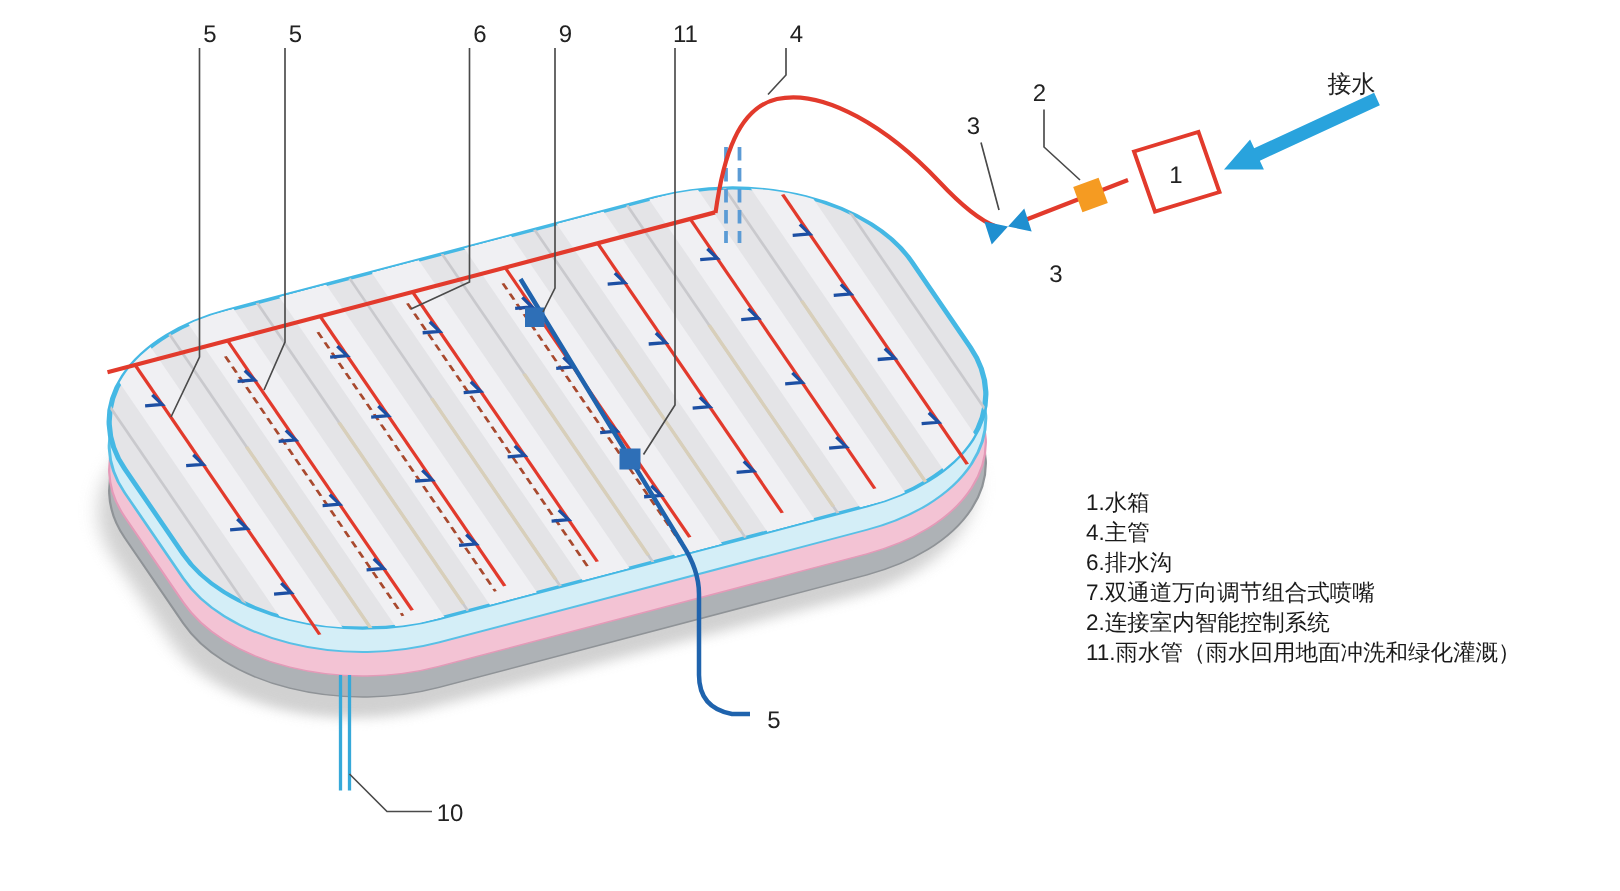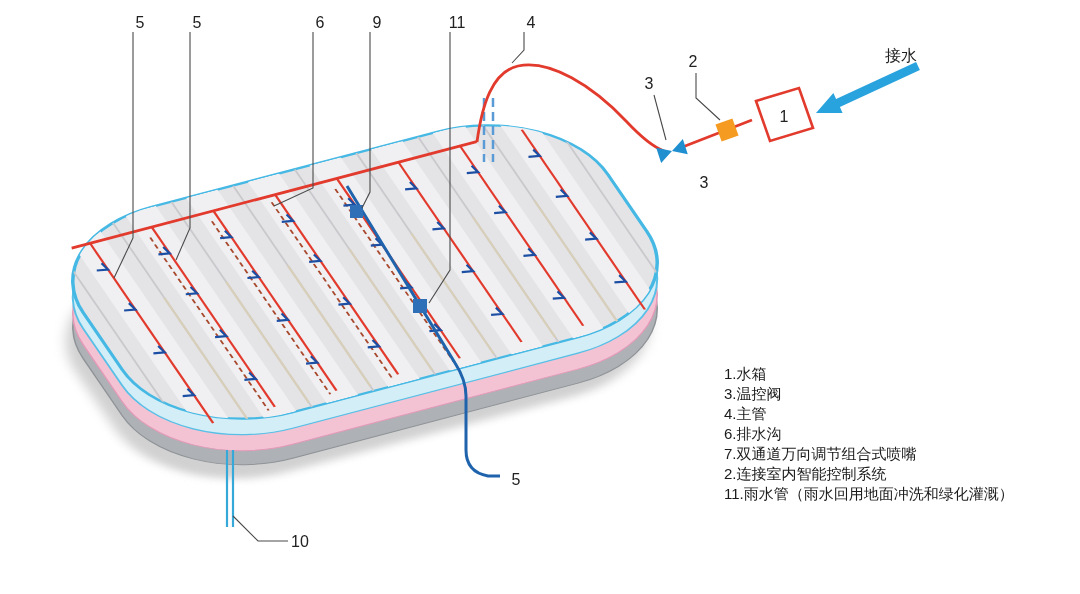--- a/index.html
+++ b/index.html
@@ -2,21 +2,21 @@
 <html><head>
 <meta charset="utf-8">
 <style>
   html,body{margin:0;padding:0;background:#fff;}
   body{width:1080px;height:594px;overflow:hidden;font-family:"Liberation Sans",sans-serif;}
   .stage{position:relative;width:1080px;height:594px;background:#fff;}
   svg{position:absolute;left:0;top:0;}
   text{font-family:"Liberation Sans",sans-serif;}
   .lbl{font-size:16px;fill:#222;}
   .leader{stroke:#4a4a4a;stroke-width:1.1;fill:none;}
-  .legend{position:absolute;left:724px;top:364px;font-size:15px;color:#1a1a1a;line-height:20px;white-space:nowrap;}
+  .legend{position:absolute;left:724px;top:326px;font-size:15px;color:#1a1a1a;line-height:20px;white-space:nowrap;}
 </style>
 </head>
 <body>
 
 <div class="stage">
 <svg width="1080" height="594" viewBox="0 0 1080 594">
   <defs>
     <path id="stad" d="M -155 -180 H 155 A 130 130 0 0 1 285 -50 V 50 A 130 130 0 0 1 155 180 H -155 A 130 130 0 0 1 -285 50 V -50 A 130 130 0 0 1 -155 -180 Z"></path>
     <clipPath id="roofClip">
           <use href="#stad"></use>
@@ -186,20 +186,19 @@
     <text class="lbl" x="784" y="122">1</text>
     <text class="lbl" x="704" y="188">3</text>
     <text class="lbl" x="516" y="485">5</text>
     <text class="lbl" x="300" y="547">10</text>
     <text class="lbl" x="901" y="61">接水</text>
   </g>
 </svg>
 
 <div class="legend">
   <div>1.水箱</div>
-  <div>3.温控阀</div>
   <div>4.主管</div>
   <div>6.排水沟</div>
   <div>7.双通道万向调节组合式喷嘴</div>
   <div>2.连接室内智能控制系统</div>
   <div>11.雨水管（雨水回用地面冲洗和绿化灌溉）</div>
 </div>
 </div>
 
 </body></html>

